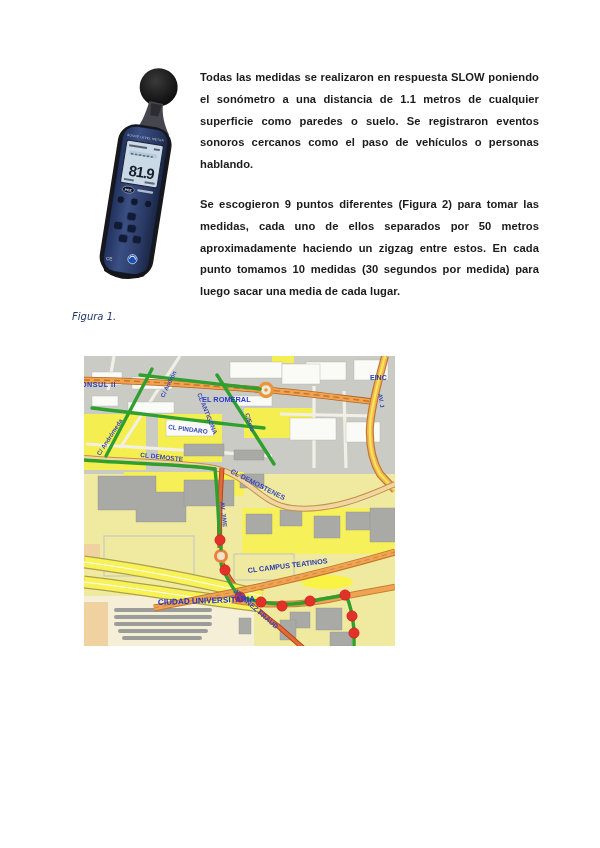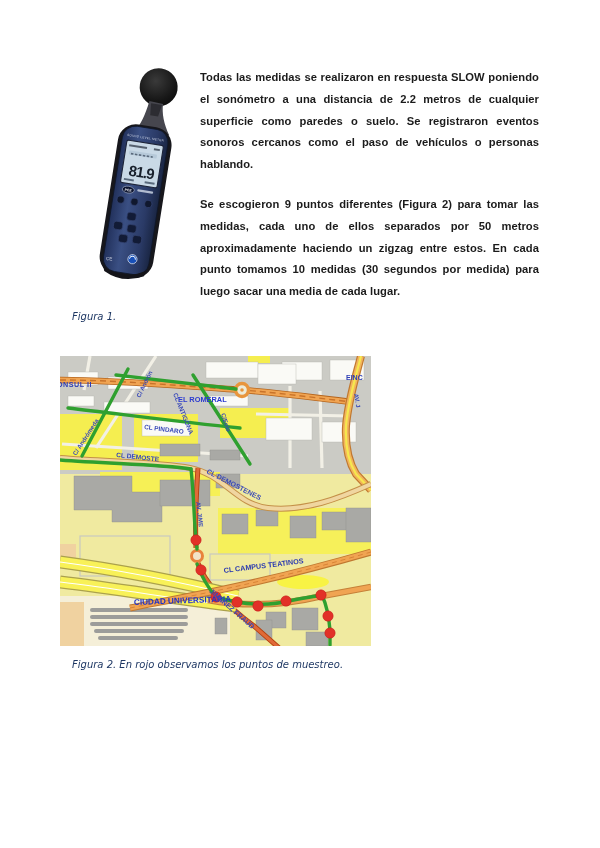--- a/index.html
+++ b/index.html
@@ -6,21 +6,21 @@
   .page{position:relative;width:600px;height:848px;background:#ffffff;
         font-family:"Liberation Sans",sans-serif;overflow:hidden;}
   .textcol{position:absolute;left:200px;top:67px;width:339px;}
   .textcol p{margin:0 0 18px 0;font-size:11.2px;line-height:21.8px;
              text-align:justify;color:#1b1b1b;font-weight:600;letter-spacing:.05px;}
   .cap{position:absolute;color:#1f3864;font-style:italic;font-size:10px;
        font-family:"DejaVu Sans",sans-serif;}
   #cap1{left:72px;top:311px;}
   #cap2{left:72px;top:659px;}
   .meterwrap{position:absolute;left:88px;top:58px;}
-  .mapwrap{position:absolute;left:60px;top:356px;}
+  .mapwrap{position:absolute;left:84px;top:356px;}
   svg text{font-family:"Liberation Sans",sans-serif;}
 </style>
 </head>
 <body>
 
 <div class="page">
 
   <div class="meterwrap">
     <svg width="100" height="228" viewBox="0 0 100 228">
       <defs>
@@ -75,26 +75,25 @@
 
         <text x="32" y="206" font-size="4.6" fill="#d8dce8" transform="rotate(-6 32 206)">CE</text>
         <circle cx="58" cy="201" r="4.6" fill="#1850b8" stroke="#cfd6e4" stroke-width="0.8"></circle>
         <path d="M55,201 a3,3 0 0 1 6,0" stroke="#ffffff" stroke-width="0.9" fill="none"></path>
         <path d="M30,212 Q52,224 74,210 L72,216 Q52,227 32,217 Z" fill="#141419"></path>
       </g>
     </svg>
   </div>
 
   <div class="textcol">
-    <p>Todas las medidas se realizaron en respuesta SLOW poniendo el sonómetro a una distancia de 2.2 metros de cualquier superficie como paredes o suelo. Se registraron eventos sonoros cercanos como el paso de vehículos o personas hablando.</p>
+    <p>Todas las medidas se realizaron en respuesta SLOW poniendo el sonómetro a una distancia de 1.1 metros de cualquier superficie como paredes o suelo. Se registraron eventos sonoros cercanos como el paso de vehículos o personas hablando.</p>
     <p>Se escogieron 9 puntos diferentes (Figura 2) para tomar las medidas, cada uno de ellos separados por 50 metros aproximadamente haciendo un zigzag entre estos. En cada punto tomamos 10 medidas (30 segundos por medida) para luego sacar una media de cada lugar.</p>
   </div>
 
   <div class="cap" id="cap1">Figura 1.</div>
-  <div class="cap" id="cap2">Figura 2. En rojo observamos los puntos de muestreo.</div>
 
   <div class="mapwrap">
     <svg width="311" height="290" viewBox="0 0 311 290">
 
       <rect x="0" y="0" width="311" height="290" fill="#f0eaa0"></rect>
       <rect x="0" y="0" width="311" height="118" fill="#cbcbc5"></rect>
 
       <rect x="0" y="58" width="62" height="56" fill="#f5ee50"></rect>
       <rect x="74" y="58" width="64" height="48" fill="#f5ee50"></rect>
       <rect x="160" y="52" width="70" height="30" fill="#f5ee50"></rect>

